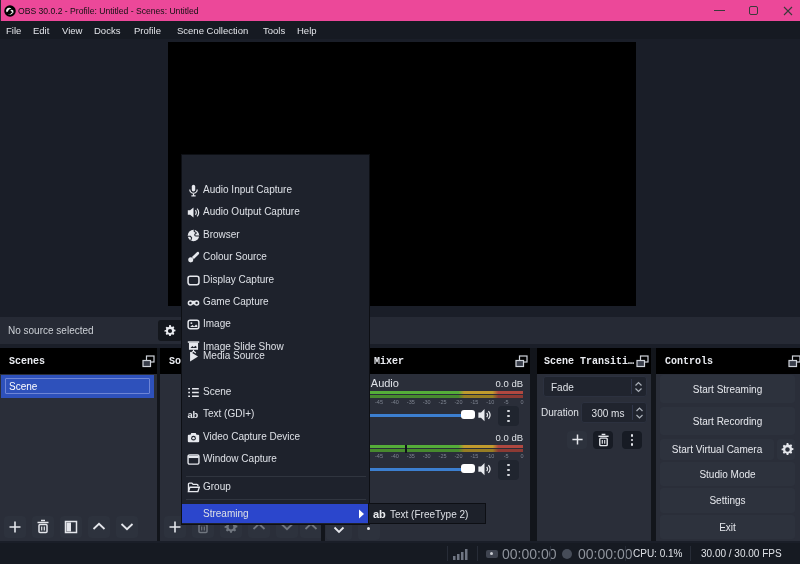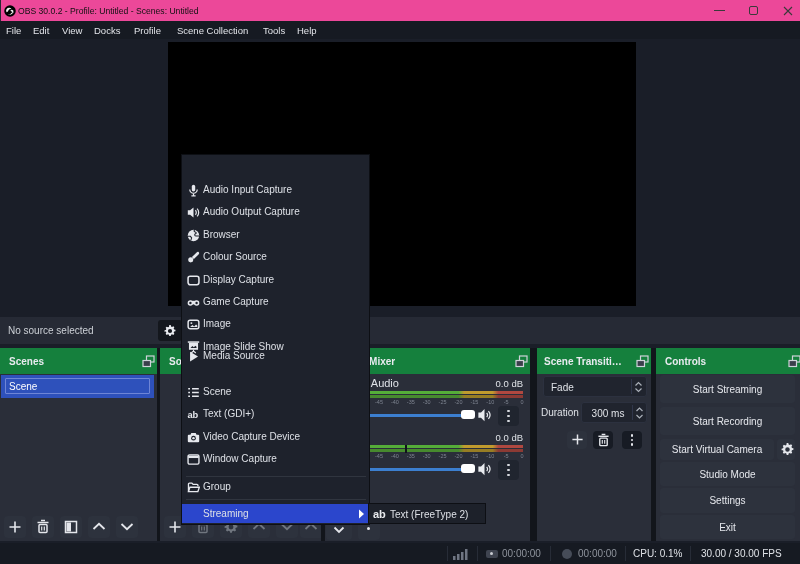--- a/index.html
+++ b/index.html
@@ -15,21 +15,21 @@
 
 #main{left:0;top:39px;width:800px;height:278px;background:#1a1e28;}
 #canvas{left:168px;top:3px;width:468px;height:264px;background:#000;}
 
 #srcbar{left:0;top:317px;width:800px;height:27px;background:#262a35;}
 #srcbar .lbl{left:8px;top:0;height:27px;line-height:28px;font-size:10px;color:#ccd0d6;}
 #gearbtn{left:158px;top:319.5px;width:24px;height:21px;background:#14171d;border-radius:3px;}
 
 #docks{left:0;top:348px;width:800px;height:193px;background:#12151b;}
 .dock{position:absolute;top:0;height:193px;background:#2a2e39;}
-.dhead{position:absolute;left:0;top:0;right:0;height:26px;background:#15803d;}
+.dhead{position:absolute;left:0;top:0;right:0;height:26px;background:#000000;font-family:Liberation Mono, monospace;}
 .dhead .t{position:absolute;left:9px;top:0;height:27px;line-height:28px;font-size:10px;font-weight:bold;color:#e9ebf0;white-space:nowrap;overflow:hidden;}
 .pop{position:absolute;top:7px;width:13px;height:13px;}
 .btn{position:absolute;background:#2d323d;border-radius:4px;}
 .dbtn{position:absolute;background:#171b24;border-radius:4px;}
 
 #scenerow{left:1px;top:26.5px;width:153px;height:23px;background:#2e51bb;}
 #scenerow .foc{position:absolute;left:4px;top:3.5px;right:4px;bottom:3.5px;border:1px solid #6e85d6;border-radius:1px;}
 #scenerow .t{position:absolute;left:8px;top:0;height:23px;line-height:24px;font-size:10px;color:#fff;}
 
 .mxlabel{font-size:10px;color:#dfe2e7;}
@@ -43,21 +43,21 @@
 .sliderhandle{position:absolute;width:14px;height:9px;background:#fff;border-radius:3px;}
 .kebab{position:absolute;width:21px;height:20px;background:#20252f;border-radius:4px;}
 .kdot{position:absolute;left:50%;width:2.5px;height:2.5px;margin-left:-1.25px;border-radius:50%;background:#d4d7dd;}
 
 .field{position:absolute;background:#20242e;border:1px solid #2c313f;border-radius:3px;}
 
 .cbtn{position:absolute;left:4px;width:135px;background:#2d323d;border-radius:3px;text-align:center;font-size:10px;color:#e6e8ed;}
 
 #statusbar{left:0;top:543px;width:800px;height:21px;background:#161a22;}
 #statusbar .sep{position:absolute;top:3px;width:1px;height:15px;background:#272c37;}
-#statusbar .dim{position:absolute;top:0;height:21px;line-height:22px;font-size:10px;color:#8e939c;}
+#statusbar .dim{position:absolute;top:0;height:21px;line-height:22px;font-size:14px;color:#8e939c;}
 #statusbar .bri{position:absolute;top:0;height:21px;line-height:22px;font-size:10px;color:#dfe2e7;}
 
 #cmenu{left:181px;top:154px;width:189px;height:371px;background:#1e222c;border:1px solid #0d0f14;z-index:50;}
 .mi{position:absolute;left:0;width:187px;height:22px;}
 .mi .ic{position:absolute;left:5px;top:5px;width:13px;height:13px;}
 .mi .t{position:absolute;left:21px;top:0;height:22px;line-height:21px;font-size:10px;color:#dde0e6;white-space:nowrap;}
 .msep{position:absolute;left:4px;width:180px;height:1px;background:#30353f;}
 #mdep{background:#2b46cc;}
 #submenu{left:368px;top:503px;width:118px;height:21px;background:#1d212a;border:1px solid #0d0f14;z-index:50;}
 </style></head>

